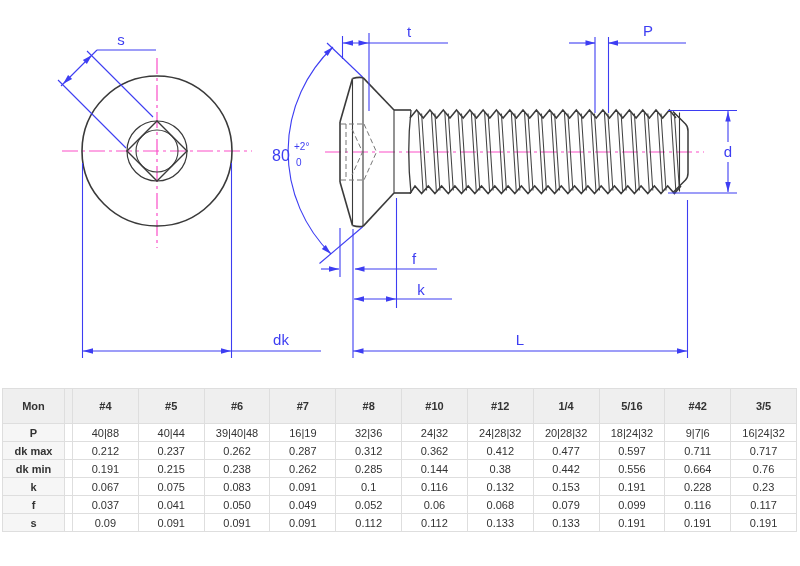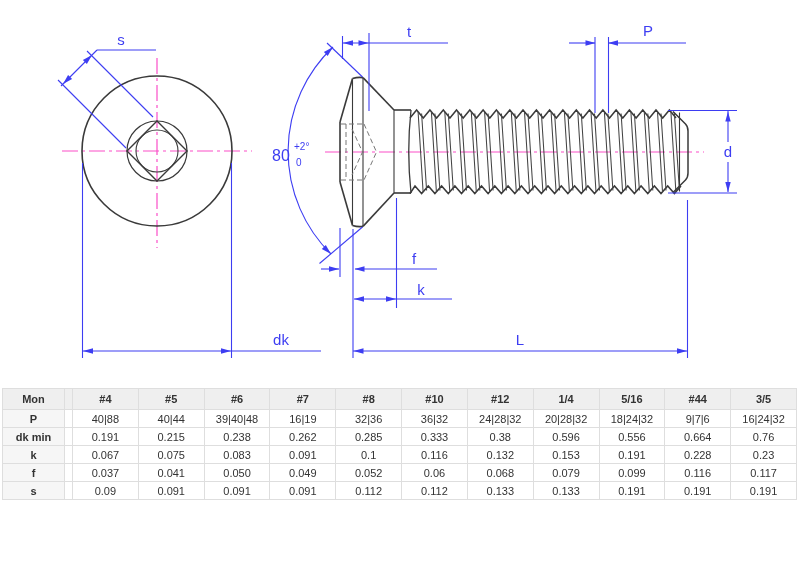--- a/index.html
+++ b/index.html
@@ -5,21 +5,21 @@
   html,body{margin:0;padding:0;background:#fff;}
   .screen{position:relative;width:800px;height:566px;background:#fff;overflow:hidden;
           font-family:"Liberation Sans",sans-serif;}
   svg text{font-family:"Liberation Sans",sans-serif;}
   .dim-label{fill:#3d3df2;font-size:15px;}
   .dim-label-sm{fill:#3d3df2;font-size:10px;}
   .spec-table{position:absolute;left:2px;top:388px;width:795px;border-collapse:collapse;
               table-layout:fixed;font-size:11px;color:#333;}
   .spec-table th,.spec-table td{border:1px solid #dedede;padding:0 2px;text-align:center;
               overflow:hidden;white-space:nowrap;}
-  .spec-table thead tr{height:21px;}
+  .spec-table thead tr{height:35px;}
   .spec-table tbody tr{height:18px;}
   .spec-table th{background:#efefef;font-weight:bold;}
   .spec-table td.rowlabel{background:#f6f6f6;font-weight:bold;}
   .spec-table td{background:#fff;font-weight:normal;}
   .spec-table col.c-label{width:62px;}
   .spec-table col.c-spacer{width:8px;}
 </style>
 </head>
 <body>
 
@@ -184,51 +184,66 @@
           <th></th>
           <th>#4</th>
           <th>#5</th>
           <th>#6</th>
           <th>#7</th>
           <th>#8</th>
           <th>#10</th>
           <th>#12</th>
           <th>1/4</th>
           <th>5/16</th>
-          <th>#44</th>
+          <th>#42</th>
           <th>3/5</th>
         </tr>
       </thead>
     <tbody>
         <tr>
           <td class="rowlabel">P</td>
           <td></td>
           <td>40|88</td>
           <td>40|44</td>
           <td>39|40|48</td>
           <td>16|19</td>
           <td>32|36</td>
-          <td>36|32</td>
+          <td>24|32</td>
           <td>24|28|32</td>
           <td>20|28|32</td>
           <td>18|24|32</td>
           <td>9|7|6</td>
           <td>16|24|32</td>
         </tr>
         <tr>
+          <td class="rowlabel">dk max</td>
+          <td></td>
+          <td>0.212</td>
+          <td>0.237</td>
+          <td>0.262</td>
+          <td>0.287</td>
+          <td>0.312</td>
+          <td>0.362</td>
+          <td>0.412</td>
+          <td>0.477</td>
+          <td>0.597</td>
+          <td>0.711</td>
+          <td>0.717</td>
+        </tr>
+        <tr>
           <td class="rowlabel">dk min</td>
           <td></td>
           <td>0.191</td>
           <td>0.215</td>
           <td>0.238</td>
           <td>0.262</td>
           <td>0.285</td>
-          <td>0.333</td>
+          <td>0.144</td>
           <td>0.38</td>
-          <td>0.596</td>
+          <td>0.442</td>
           <td>0.556</td>
           <td>0.664</td>
           <td>0.76</td>
         </tr>
         <tr>
           <td class="rowlabel">k</td>
           <td></td>
           <td>0.067</td>
           <td>0.075</td>
           <td>0.083</td>

